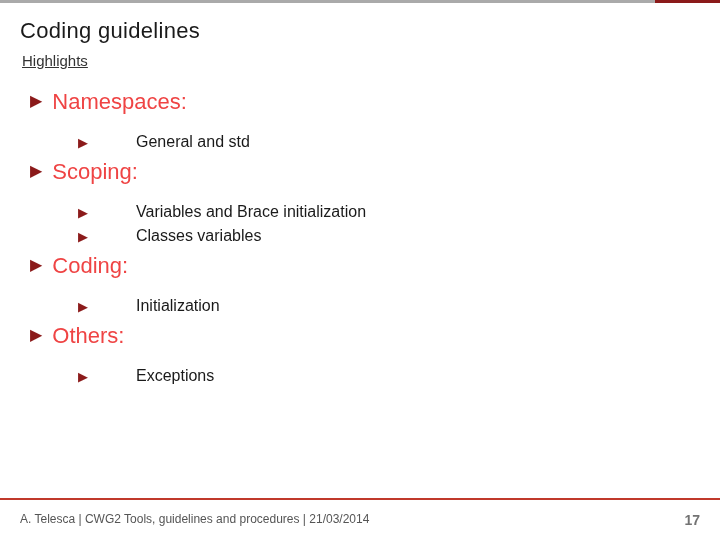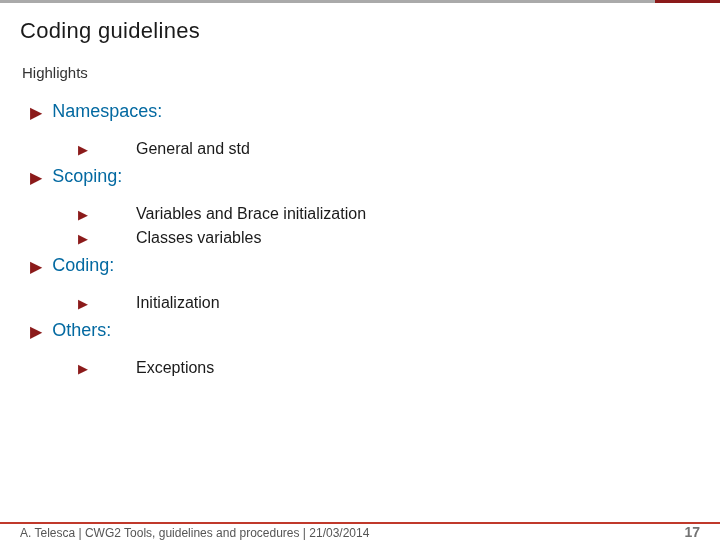--- a/index.html
+++ b/index.html
@@ -24,22 +24,23 @@
     .title {
       font-size: 22px;
       font-weight: normal;
       color: #1a1a1a;
       letter-spacing: 0.3px;
     }
 
     .subtitle {
       font-size: 15px;
       color: #333333;
-      margin-top: 20px;
+      margin-top: 8px;
       margin-left: 2px;
+      text-decoration: underline;
     }
 
     .content {
       padding: 16px 20px 0 30px;
     }
 
     .main-item {
       display: flex;
       align-items: flex-start;
       margin-bottom: 18px;
@@ -47,22 +48,22 @@
 
     .arrow {
       color: #8b1a1a;
       font-size: 16px;
       margin-right: 10px;
       margin-top: 2px;
       flex-shrink: 0;
     }
 
     .main-label {
-      font-size: 18px;
-      color: #0369a1;
+      font-size: 22px;
+      color: #ef4444;
       font-weight: normal;
     }
 
     .sub-items {
       margin-left: 48px;
       margin-top: 6px;
       margin-bottom: 6px;
     }
 
     .sub-item {
@@ -83,25 +84,25 @@
       font-size: 16px;
       color: #1a1a1a;
       margin-left: 40px;
     }
 
     .footer {
       position: absolute;
       bottom: 0;
       left: 0;
       right: 0;
-      padding: 0 20px;
+      padding: 12px 20px;
       border-top: 2px solid #c0392b;
       display: flex;
       justify-content: space-between;
-      align-items: flex-end;
+      align-items: flex-start;
     }
 
     .footer-text {
       font-size: 12px;
       color: #555555;
     }
 
     .footer-page {
       font-size: 14px;
       color: #737373;

